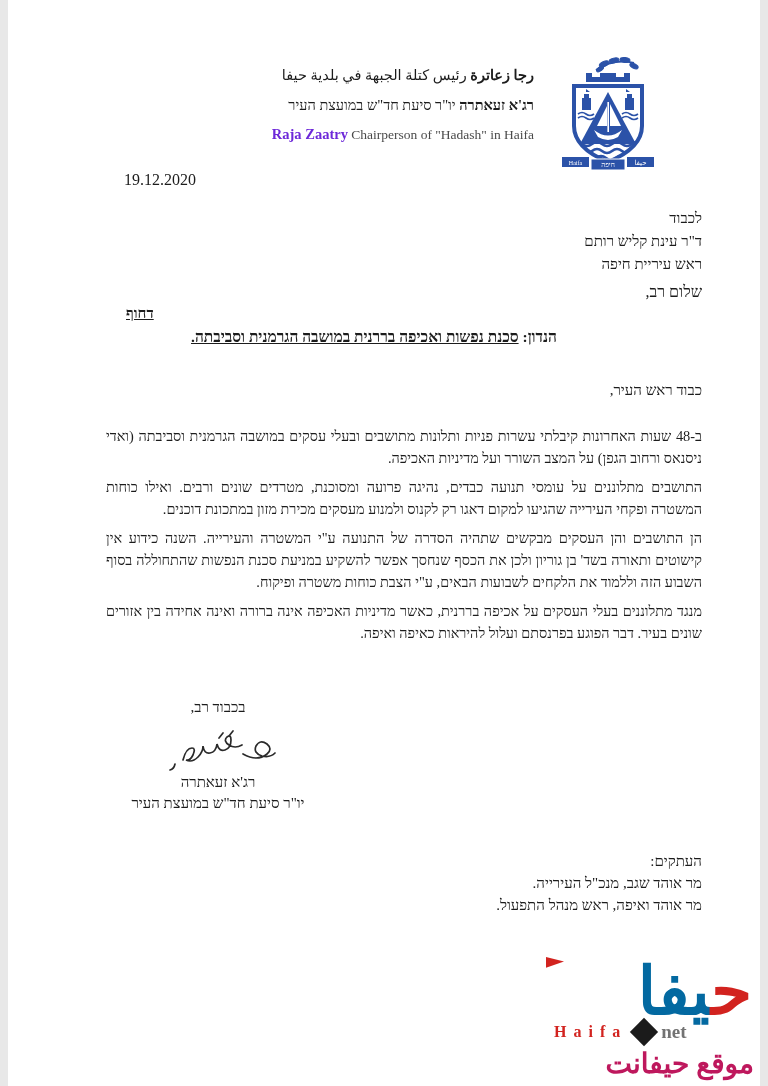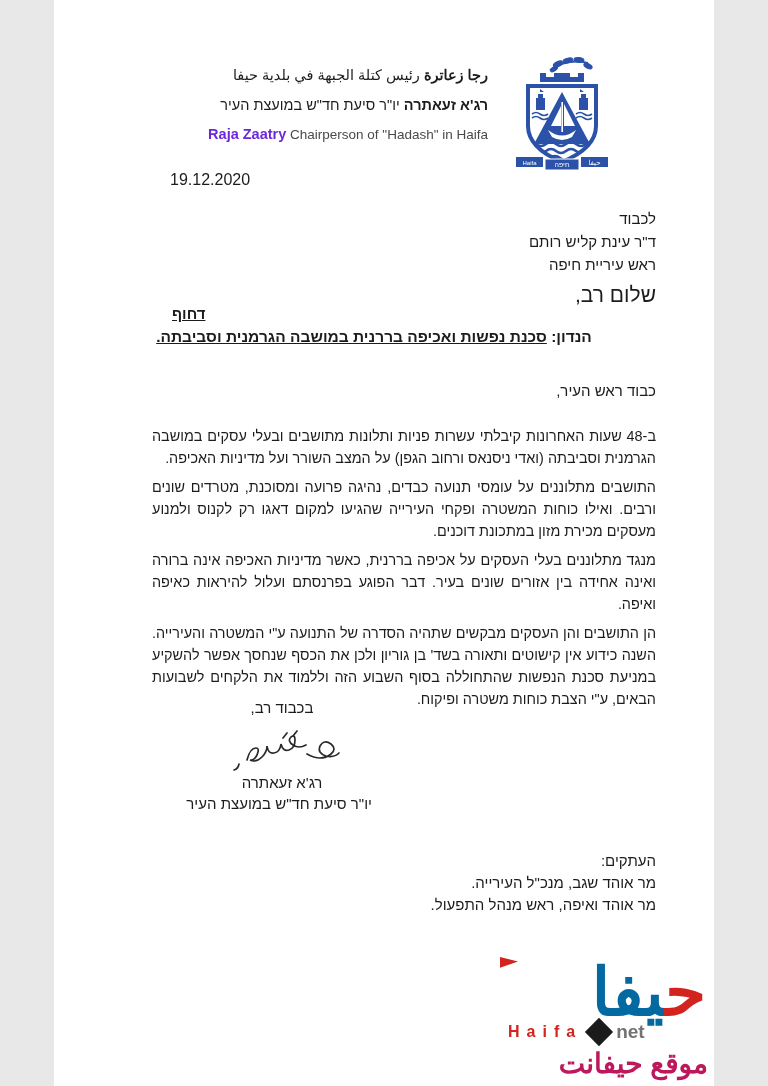--- a/index.html
+++ b/index.html
@@ -1,44 +1,44 @@
 <!DOCTYPE html>
 <html><head>
 <meta charset="utf-8">
 <style>
   html,body{margin:0;padding:0;background:#e8e8e8;}
   .page{
     position:relative;
-    width:660px;height:1086px;
+    width:752px;height:1086px;
     margin:0 auto;
     background:#ffffff;
-    font-family:Liberation Sans, sans-serif;
+    font-family:Liberation Serif, serif;
     color:#1c1c1c;
     overflow:hidden;
   }
   
   .header-text{position:absolute;top:68px;right:226px;text-align:right;}
   .header-line{direction:rtl;font-size:14.5px;line-height:1;margin-bottom:15px;white-space:nowrap;}
   .header-line .name{font-weight:bold;}
   .header-line-en{direction:ltr;font-size:13.5px;color:#4a4a4a;margin-bottom:0;}
   .header-line-en .name{font-weight:bold;color:#6d28d9;font-size:14.5px;}
   .muni-logo{position:absolute;top:56px;right:100px;width:104px;height:116px;}
   
   .date{position:absolute;top:171px;left:116px;font-size:16px;}
   .recipient{position:absolute;top:207px;right:58px;direction:rtl;text-align:right;font-size:15px;line-height:23px;}
-  .greeting{position:absolute;top:283px;right:58px;direction:rtl;font-size:21px;}
+  .greeting{position:absolute;top:283px;right:58px;direction:rtl;font-size:16px;}
   .urgent{position:absolute;top:305px;left:118px;font-size:15px;font-weight:bold;text-decoration:underline;direction:rtl;}
   .subject{position:absolute;top:328px;left:95px;right:115px;direction:rtl;text-align:center;font-size:15.5px;font-weight:bold;white-space:nowrap;}
   .subject .subject-text{text-decoration:underline;}
   .salutation{position:absolute;top:382px;right:58px;direction:rtl;font-size:15px;}
   
   .body-text{position:absolute;top:425px;left:98px;right:58px;direction:rtl;text-align:justify;font-size:14.4px;line-height:22px;}
   .body-text p{margin:0 0 7px 0;}
   
-  .closing{position:absolute;top:699px;left:138px;width:180px;text-align:center;direction:rtl;font-size:15px;}
+  .closing{position:absolute;top:699px;left:120px;width:180px;text-align:center;direction:rtl;font-size:15px;}
   .closing .valediction{margin-bottom:4px;}
   .signature{display:block;margin:0 auto;}
   .signer-name{margin-top:2px;}
   .signer-title{margin-top:4px;white-space:nowrap;}
   
   .copies{position:absolute;top:850px;right:58px;direction:rtl;text-align:right;font-size:15px;line-height:22px;}
   
   .footer-logo{position:absolute;right:6px;bottom:6px;width:230px;}
   .big-word{position:relative;direction:rtl;text-align:right;font-weight:bold;font-size:66px;line-height:1.0;letter-spacing:2px;padding-right:2px;white-space:nowrap;}
   .big-word .red-letter{color:#d2231f;}
@@ -144,22 +144,22 @@
   <div class="subject">
     <span class="subject-prefix">הנדון: </span>
     <span class="subject-text">סכנת נפשות ואכיפה בררנית במושבה הגרמנית וסביבתה.</span>
   </div>
 
   <div class="salutation">כבוד ראש העיר,</div>
 
   <div class="body-text">
     <p>ב-48 שעות האחרונות קיבלתי עשרות פניות ותלונות מתושבים ובעלי עסקים במושבה הגרמנית וסביבתה (ואדי ניסנאס ורחוב הגפן) על המצב השורר ועל מדיניות האכיפה.</p>
     <p>התושבים מתלוננים על עומסי תנועה כבדים, נהיגה פרועה ומסוכנת, מטרדים שונים ורבים. ואילו כוחות המשטרה ופקחי העירייה שהגיעו למקום דאגו רק לקנוס ולמנוע מעסקים מכירת מזון במתכונת דוכנים.</p>
+    <p>הן התושבים והן העסקים מבקשים שתהיה הסדרה של התנועה ע"י המשטרה והעירייה. השנה כידוע אין קישוטים ותאורה בשד' בן גוריון ולכן את הכסף שנחסך אפשר להשקיע במניעת סכנת הנפשות שהתחוללה בסוף השבוע הזה וללמוד את הלקחים לשבועות הבאים, ע"י הצבת כוחות משטרה ופיקוח.</p>
     <p>מנגד מתלוננים בעלי העסקים על אכיפה בררנית, כאשר מדיניות האכיפה אינה ברורה ואינה אחידה בין אזורים שונים בעיר. דבר הפוגע בפרנסתם ועלול להיראות כאיפה ואיפה.</p>
-    <p>הן התושבים והן העסקים מבקשים שתהיה הסדרה של התנועה ע"י המשטרה והעירייה. השנה כידוע אין קישוטים ותאורה בשד' בן גוריון ולכן את הכסף שנחסך אפשר להשקיע במניעת סכנת הנפשות שהתחוללה בסוף השבוע הזה וללמוד את הלקחים לשבועות הבאים, ע"י הצבת כוחות משטרה ופיקוח.</p>
   </div>
 
   <div class="closing">
     <div class="valediction">בכבוד רב,</div>
     <svg class="signature" width="118" height="52" viewBox="0 0 118 52">
       <g stroke="#2a2a2a" stroke-width="1.7" fill="none" stroke-linecap="round">
         <path d="M16 44 q-1 5 -5 6"></path>
         <path d="M24 40 q3 -12 9 -12 q4 0 1 7 q-3 6 -7 5 q6 3 12 -3 q5 -5 5 -11 q1 8 7 7 q6 -1 7 -9 q2 8 8 6 q6 -2 6 -10 q0 -6 -4 -3 q-4 4 2 8 q6 4 13 0"></path>
         <path d="M84 34 q14 8 24 0 q6 -5 0 -10 q-7 -5 -11 2 q-3 7 6 10 q8 2 13 -3"></path>
         <path d="M60 18 l4 -5"></path>

